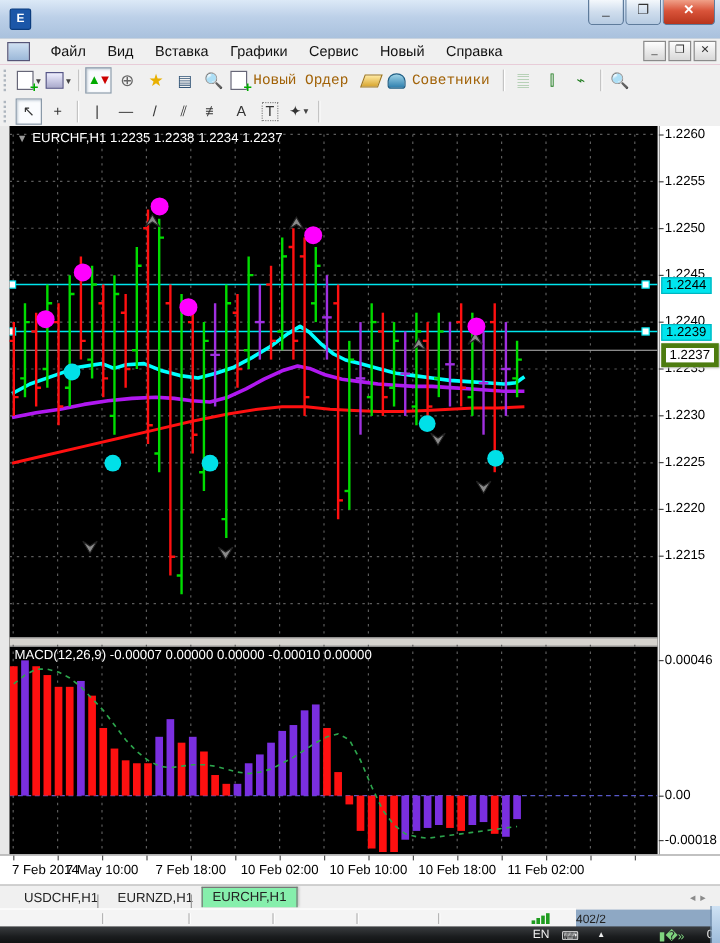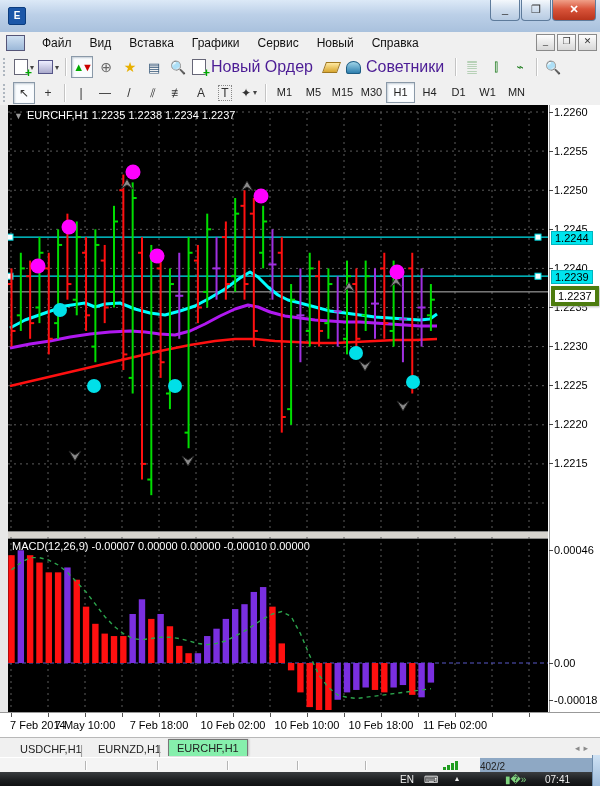--- a/index.html
+++ b/index.html
@@ -28,21 +28,21 @@
     font-size:9px;line-height:13px;text-align:center;color:#333;margin-left:2px;}
   .toolbar{left:0;top:54px;width:600px;height:26px;background:#f0f0f0;border-bottom:1px solid #d6d6d6;
     display:flex;align-items:center;}
   .toolbar2{top:80px;height:25px;border-bottom:1px solid #c9c9c9;}
   .grip{width:4px;height:18px;margin:0 3px;border-left:2px dotted #aeb6bf;}
   .tbtn{height:20px;min-width:20px;display:flex;align-items:center;justify-content:center;
     margin:0 1px;border:1px solid transparent;color:#333;font-size:12px;position:relative;}
   .tbtn.pressed{border:1px solid #8a99a8;background:#fafcfe;box-shadow:inset 1px 1px 2px #c2ccd6;}
   .tsep{width:1px;height:18px;background:#c4c4c4;margin:0 4px;box-shadow:1px 0 0 #fff;}
   .dd{font-size:8px;color:#444;margin-left:2px;}
-  .lbl-btn{padding:0 5px;font-size:16px;color:#4c1d95;}
+  .lbl-btn{padding:0 5px;font-size:12px;color:#a16207;font-family:Liberation Mono, monospace;}
   .tf{width:27px;text-align:center;font-size:11px;color:#222;height:19px;line-height:19px;margin:0;}
   .tf.active{border:1px solid #8a99a8;background:#fbfdff;box-shadow:inset 1px 1px 2px #c2ccd6;}
   
   .ic{display:inline-block;position:relative;}
   .ic-doc{width:12px;height:14px;background:#fff;border:1px solid #667;}
   .plus{position:absolute;right:-5px;bottom:-4px;color:#0a0;font-weight:bold;font-size:12px;line-height:10px;text-shadow:0 0 1px #fff;}
   .ic-star{color:#e8b000;font-size:14px;}
   .ic-book{width:13px;height:12px;background:linear-gradient(#eef,#aac);border:1px solid #558;}
   .ic-mag{color:#776;font-size:13px;}
   .ic-eraser{width:13px;height:9px;background:linear-gradient(#ffe9a0,#d8a630);border:1px solid #a07820;transform:skewX(-20deg);}
@@ -73,21 +73,21 @@
   .tab.active{top:1px;background:#86efac;border:1px solid #777;border-bottom:none;box-shadow:1px 0 2px #bbb;}
   .tabsep{position:absolute;top:5px;color:#999;}
   .tabarrows{position:absolute;right:8px;top:5px;color:#8a8a8a;font-size:9px;letter-spacing:4px;}
   .statusbar{left:0;top:757px;width:480px;height:15px;background:#f4f4f4;border-top:1px solid #fff;}
   .ssep{position:absolute;top:3px;width:1px;height:9px;background:#b5b5b5;box-shadow:1px 0 0 #fff;}
   .conn{position:absolute;left:443px;top:3px;width:18px;height:9px;}
   .conn i{position:absolute;bottom:0;width:3px;background:#1f9c1f;}
   .kb{position:absolute;top:3px;left:480px;font-size:10px;color:#222;}
   .taskbar{left:0;top:772px;width:600px;height:14px;
     background:linear-gradient(#3a3d40,#1b1d1f 60%,#101112);color:#eee;font-size:10px;}
-  .tb-item{position:absolute;top:2px;color:#eee;}
+  .tb-item{position:absolute;top:2px;color:#eee;margin-left:44px;}
   .aeroedge{left:592px;top:755px;width:8px;height:31px;background:linear-gradient(#cfe2f4,#9dbbdb);border-left:1px solid #6e8cab;}
 </style>
 </head>
 <body>
 
 <div class="abs titlebar">
   <div class="app-icon">E</div>
   <div class="winbtns">
     <div class="winbtn">_</div>
     <div class="winbtn">❐</div>
@@ -198,31 +198,20 @@
       <span>A</span>
     </div>
   <div class="tbtn">
       <span style="border:1px dotted #888;padding:0 2px;">T</span>
     </div>
   <div class="tbtn">
       <span>✦</span>
       <span class="dd">▾</span>
     </div>
   <div class="tsep"></div>
-  <div id="tf-row" style="display:flex;">
-      <div class="tbtn tf">M1</div>
-      <div class="tbtn tf">M5</div>
-      <div class="tbtn tf">M15</div>
-      <div class="tbtn tf">M30</div>
-      <div class="tbtn tf active">H1</div>
-      <div class="tbtn tf">H4</div>
-      <div class="tbtn tf">D1</div>
-      <div class="tbtn tf">W1</div>
-      <div class="tbtn tf">MN</div>
-    </div>
 </div>
 
 <div class="abs chartwrap"></div>
 <div class="abs gutter"></div>
 <div class="abs plotborder"></div>
 
 <svg id="main-svg" class="abs" style="left:8px;top:105px;" width="540" height="427" viewBox="8 105 540 427" preserveAspectRatio="none">
     <line x1="11" y1="112" x2="11" y2="531" stroke="#5c5c5c" stroke-width="1" stroke-dasharray="2,4"></line>
     <line x1="48" y1="112" x2="48" y2="531" stroke="#5c5c5c" stroke-width="1" stroke-dasharray="2,4"></line>
     <line x1="85" y1="112" x2="85" y2="531" stroke="#5c5c5c" stroke-width="1" stroke-dasharray="2,4"></line>

